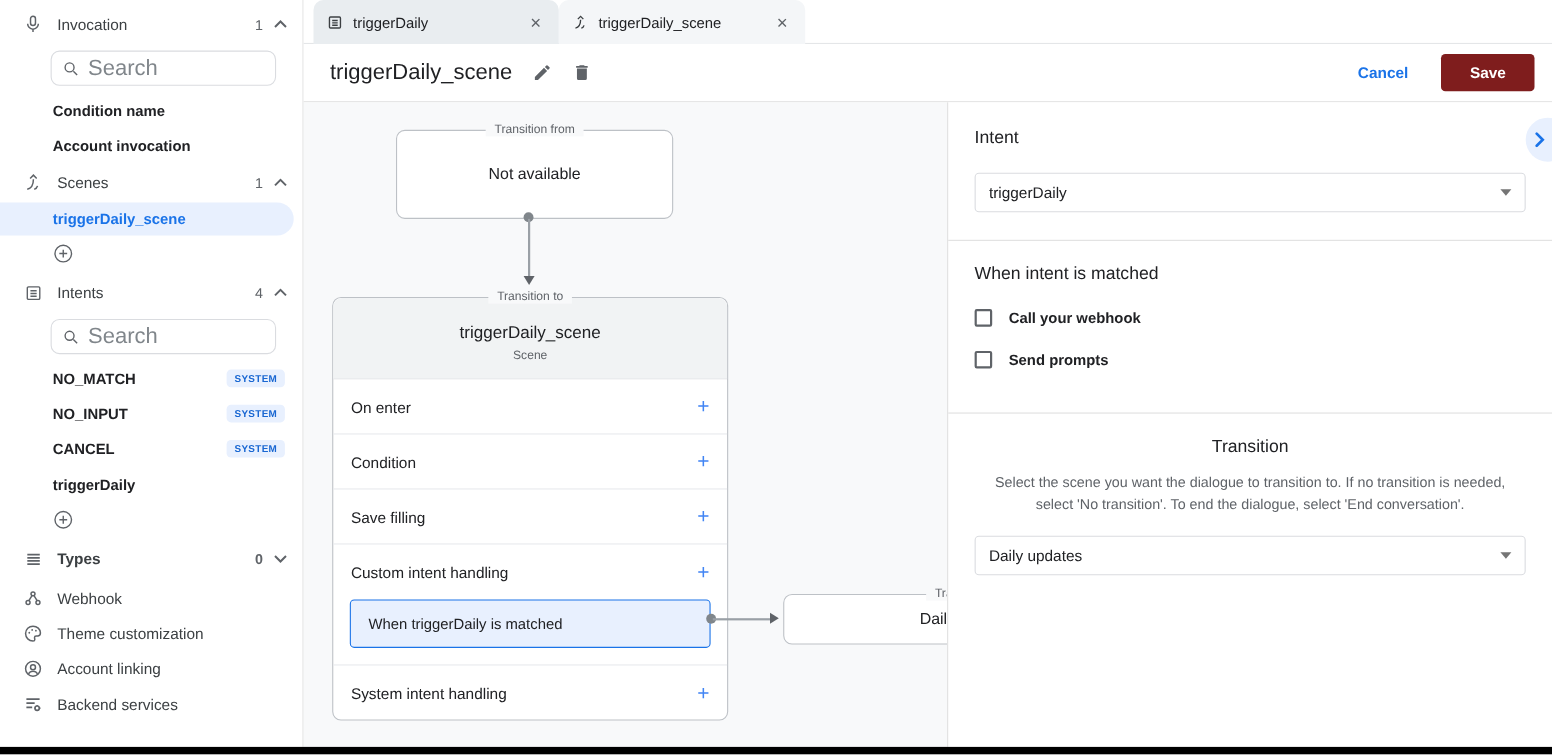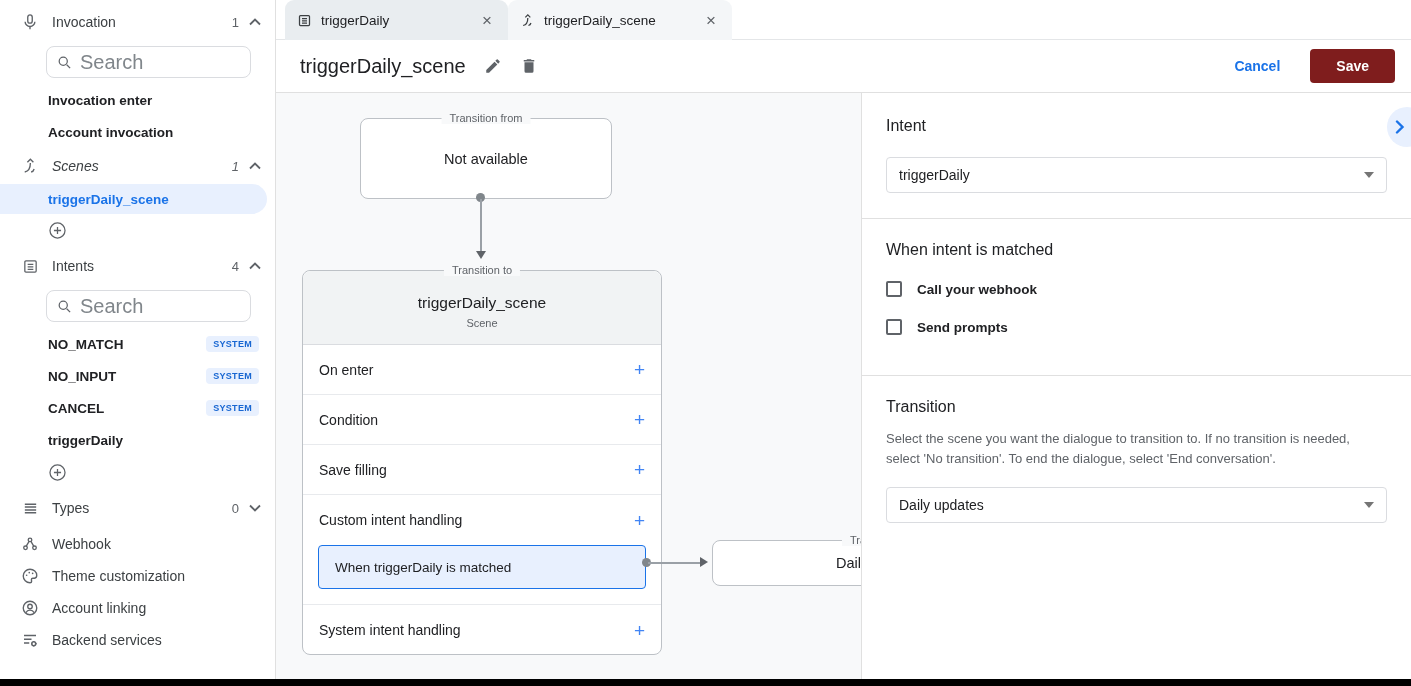--- a/index.html
+++ b/index.html
@@ -61,21 +61,21 @@
   .vline { position:absolute; width:2px; background:#9aa0a6; }
   .hline { position:absolute; height:2px; background:#9aa0a6; }
   .arr-down { position:absolute; width:0; height:0; border-left:5px solid transparent; border-right:5px solid transparent; border-top:8px solid #5f6368; }
   .arr-right { position:absolute; width:0; height:0; border-top:5px solid transparent; border-bottom:5px solid transparent; border-left:8px solid #5f6368; }
 
   
   .panel { position:absolute; left:861px; top:93px; width:550px; height:586px; background:#fff; border-left:1px solid #e0e0e0; }
   .psec { padding:0 24px; }
   .psec-1 { padding-top:24px; padding-bottom:25px; border-bottom:1px solid #e0e0e0; }
   .psec-2 { padding-top:22px; padding-bottom:40px; border-bottom:1px solid #e0e0e0; }
-  .psec-3 { padding-top:22px; }
+  .psec-3 { padding-top:22px;text-align:center; }
   .phead { font-size:16px; color:#202124; }
   .dropdown { margin-top:22px; height:36px; border:1px solid #dadce0; border-radius:4px; display:flex; align-items:center; padding:0 12px; cursor:pointer; background:#fff; }
   .dropdown .dval { font-size:14px; color:#202124; }
   .dropdown .caret { margin-left:auto; width:0; height:0; border-left:5px solid transparent; border-right:5px solid transparent; border-top:6px solid #757575; }
   .cb-row { display:flex; align-items:center; margin-top:22px; cursor:pointer; }
   .cb { width:16px; height:16px; border:2px solid #5f6368; border-radius:2px; background:#fff; flex:none; }
   .cb-lbl { margin-left:15px; font-size:13.5px; font-weight:700; color:#202124; }
   .pdesc { margin-top:13px; font-size:13px; line-height:1.55; color:#5f6368; max-width:525px; }
   .collapse-btn { position:absolute; top:14px; right:-16px; width:40px; height:40px; border-radius:50%; background:#e8f0fe; display:flex; align-items:center; justify-content:center; cursor:pointer; }
   .collapse-btn svg { margin-right:14px; }
@@ -108,24 +108,24 @@
   <div class="searchbox">
     <span>
         <svg width="15" height="15" viewBox="0 0 24 24" fill="none" stroke="#5f6368" stroke-width="2">
           <circle cx="10" cy="10" r="6.5"></circle>
           <path d="M15.5 15.5 21 21"></path>
         </svg>
       </span>
     <input type="text" placeholder="Search" style="">
   </div>
 
-  <div class="side-item">Invocation enter</div>
+  <div class="side-item">Condition name</div>
   <div class="side-item">Account invocation</div>
 
-  <div class="side-header" style="margin-top:2px;font-style:italic;">
+  <div class="side-header" style="margin-top:2px;">
     <span class="ic">
       <svg width="18" height="18" viewBox="0 0 24 24" fill="none" stroke="#5f6368" stroke-width="1.8">
           <path d="M5 20c5 -1 7.5 -5 7.5 -12"></path>
           <path d="M8.5 7 12.5 3 16.5 7"></path>
           <path d="M13.5 20c2.5 -.5 3.5 -2 4 -4"></path>
         </svg>
     </span>
     <span class="lbl">Scenes</span>
     <span class="count">1</span>
     <span class="chev">
@@ -190,21 +190,21 @@
 
   <div class="plus-row">
     <span style="cursor:pointer;">
         <svg width="19" height="19" viewBox="0 0 24 24" fill="none" stroke="#5f6368" stroke-width="1.6">
           <circle cx="12" cy="12" r="9.5"></circle>
           <path d="M12 7.5v9M7.5 12h9"></path>
         </svg>
       </span>
   </div>
 
-  <div class="side-header" style="margin-top:6px;">
+  <div class="side-header" style="margin-top:6px;font-weight:bold;">
     <span class="ic">
       <svg width="17" height="17" viewBox="0 0 24 24" fill="none" stroke="#5f6368" stroke-width="2.2">
           <path d="M4 6h16M4 10h16M4 14h16M4 18h16"></path>
         </svg>
     </span>
     <span class="lbl">Types</span>
     <span class="count">0</span>
     <span class="chev">
         <svg width="12" height="8" viewBox="0 0 12 8" fill="none" stroke="#5f6368" stroke-width="1.8">
           <path d="M1 1.5 6 6.5 11 1.5"></path>

